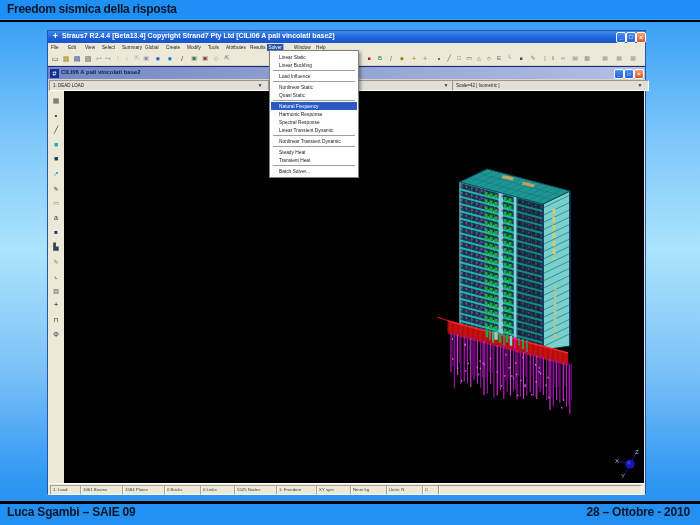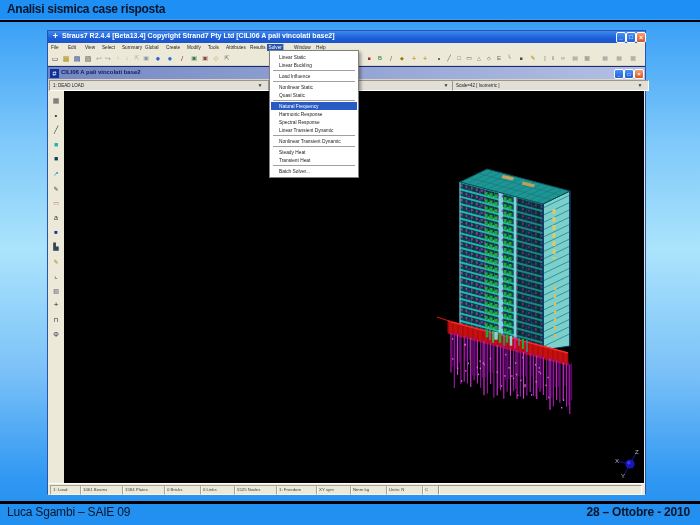--- a/index.html
+++ b/index.html
@@ -1,21 +1,21 @@
 <!DOCTYPE html>
 <html><head><meta charset="utf-8"><style>
 html,body{margin:0;padding:0}
 body{width:700px;height:525px;overflow:hidden;position:relative;
  font-family:"Liberation Sans",sans-serif;
  background:linear-gradient(180deg,#2493f5 0px,#3fa3f6 30px,#7ec8fa 140px,#abe4fc 250px,#7cc2f8 370px,#2f97f2 480px,#2190f0 525px);}
 .abs{position:absolute}
 </style></head>
 <body>
 <div class="abs" style="left:0;top:0;width:700px;height:19px;background:#1e90f5"></div>
-<div class="abs" style="left:7px;top:2px;font-size:12px;font-weight:bold;color:#091528;letter-spacing:-0.3px">Analisi sismica case risposta</div>
+<div class="abs" style="left:7px;top:2px;font-size:12px;font-weight:bold;color:#091528;letter-spacing:-0.3px">Freedom sismica della risposta</div>
 <div class="abs" style="left:0;top:19.5px;width:700px;height:2.5px;background:#000"></div>
 
 <div class="abs" style="left:47px;top:29.5px;width:599px;height:464px;background:#ece9d8;border:1px solid #2a52b0;box-sizing:border-box">
 
   <div class="abs" style="left:0;top:0;width:597px;height:12px;background:linear-gradient(180deg,#3b8cf0,#1e5ed8 60%,#1a55c8)">
     <div class="abs" style="left:3px;top:1px;width:9px;height:9px;color:#fff;font-size:9px;line-height:9px;text-align:center;font-weight:bold">+</div>
     <div class="abs" style="left:14px;top:1px;font-size:7px;font-weight:bold;color:#fff;white-space:nowrap">Straus7 R2.4.4 [Beta13.4] Copyright Strand7 Pty Ltd [CILI06 A pali vincolati base2]</div>
     <div style="position:absolute;left:568px;top:1px;width:8px;height:9px;background:linear-gradient(180deg,#4a90f4,#2060d8);border:1px solid #fff;border-radius:2px;color:#fff;font-size:6px;line-height:9px;text-align:center;font-weight:bold">_</div>
     <div style="position:absolute;left:578px;top:1px;width:8px;height:9px;background:linear-gradient(180deg,#4a90f4,#2060d8);border:1px solid #fff;border-radius:2px;color:#fff;font-size:6px;line-height:9px;text-align:center;font-weight:bold">□</div>
     <div style="position:absolute;left:588px;top:1px;width:8px;height:9px;background:linear-gradient(180deg,#f2a078,#d85420);border:1px solid #fff;border-radius:2px;color:#fff;font-size:7px;line-height:9px;text-align:center;font-weight:bold">×</div>
@@ -426,13 +426,13 @@
     <div style="position:absolute;left:1px;right:1px;top:86px;height:8px;line-height:8px;color:#222;font-size:6px;padding-left:8px;white-space:nowrap"><span style="display:inline-block;transform:scale(.8);transform-origin:0 50%">Nonlinear Transient Dynamic</span></div>
     <div style="position:absolute;left:3px;right:3px;top:95px;height:1px;background:#a0a0a0"></div>
     <div style="position:absolute;left:1px;right:1px;top:97px;height:8px;line-height:8px;color:#222;font-size:6px;padding-left:8px;white-space:nowrap"><span style="display:inline-block;transform:scale(.8);transform-origin:0 50%">Steady Heat</span></div>
     <div style="position:absolute;left:1px;right:1px;top:105px;height:8px;line-height:8px;color:#222;font-size:6px;padding-left:8px;white-space:nowrap"><span style="display:inline-block;transform:scale(.8);transform-origin:0 50%">Transient Heat</span></div>
     <div style="position:absolute;left:3px;right:3px;top:114px;height:1px;background:#a0a0a0"></div>
     <div style="position:absolute;left:1px;right:1px;top:116px;height:8px;line-height:8px;color:#222;font-size:6px;padding-left:8px;white-space:nowrap"><span style="display:inline-block;transform:scale(.8);transform-origin:0 50%">Batch Solver...</span></div>
   </div>
 
 <div class="abs" style="left:0;top:501px;width:700px;height:2.5px;background:#000"></div>
 <div class="abs" style="left:0;top:503.5px;width:700px;height:21.5px;background:#2190f0"></div>
-<div class="abs" style="left:7px;top:505px;font-size:12px;font-weight:normal;color:#091528;letter-spacing:-0.2px">Luca Sgambi – SAIE 09</div>
+<div class="abs" style="left:7px;top:505px;font-size:12px;font-weight:bold;color:#091528;letter-spacing:-0.2px">Luca Sgambi – SAIE 09</div>
 <div class="abs" style="right:10px;top:505px;font-size:12px;font-weight:bold;color:#091528;letter-spacing:-0.2px">28 – Ottobre - 2010</div>
 </body></html>

